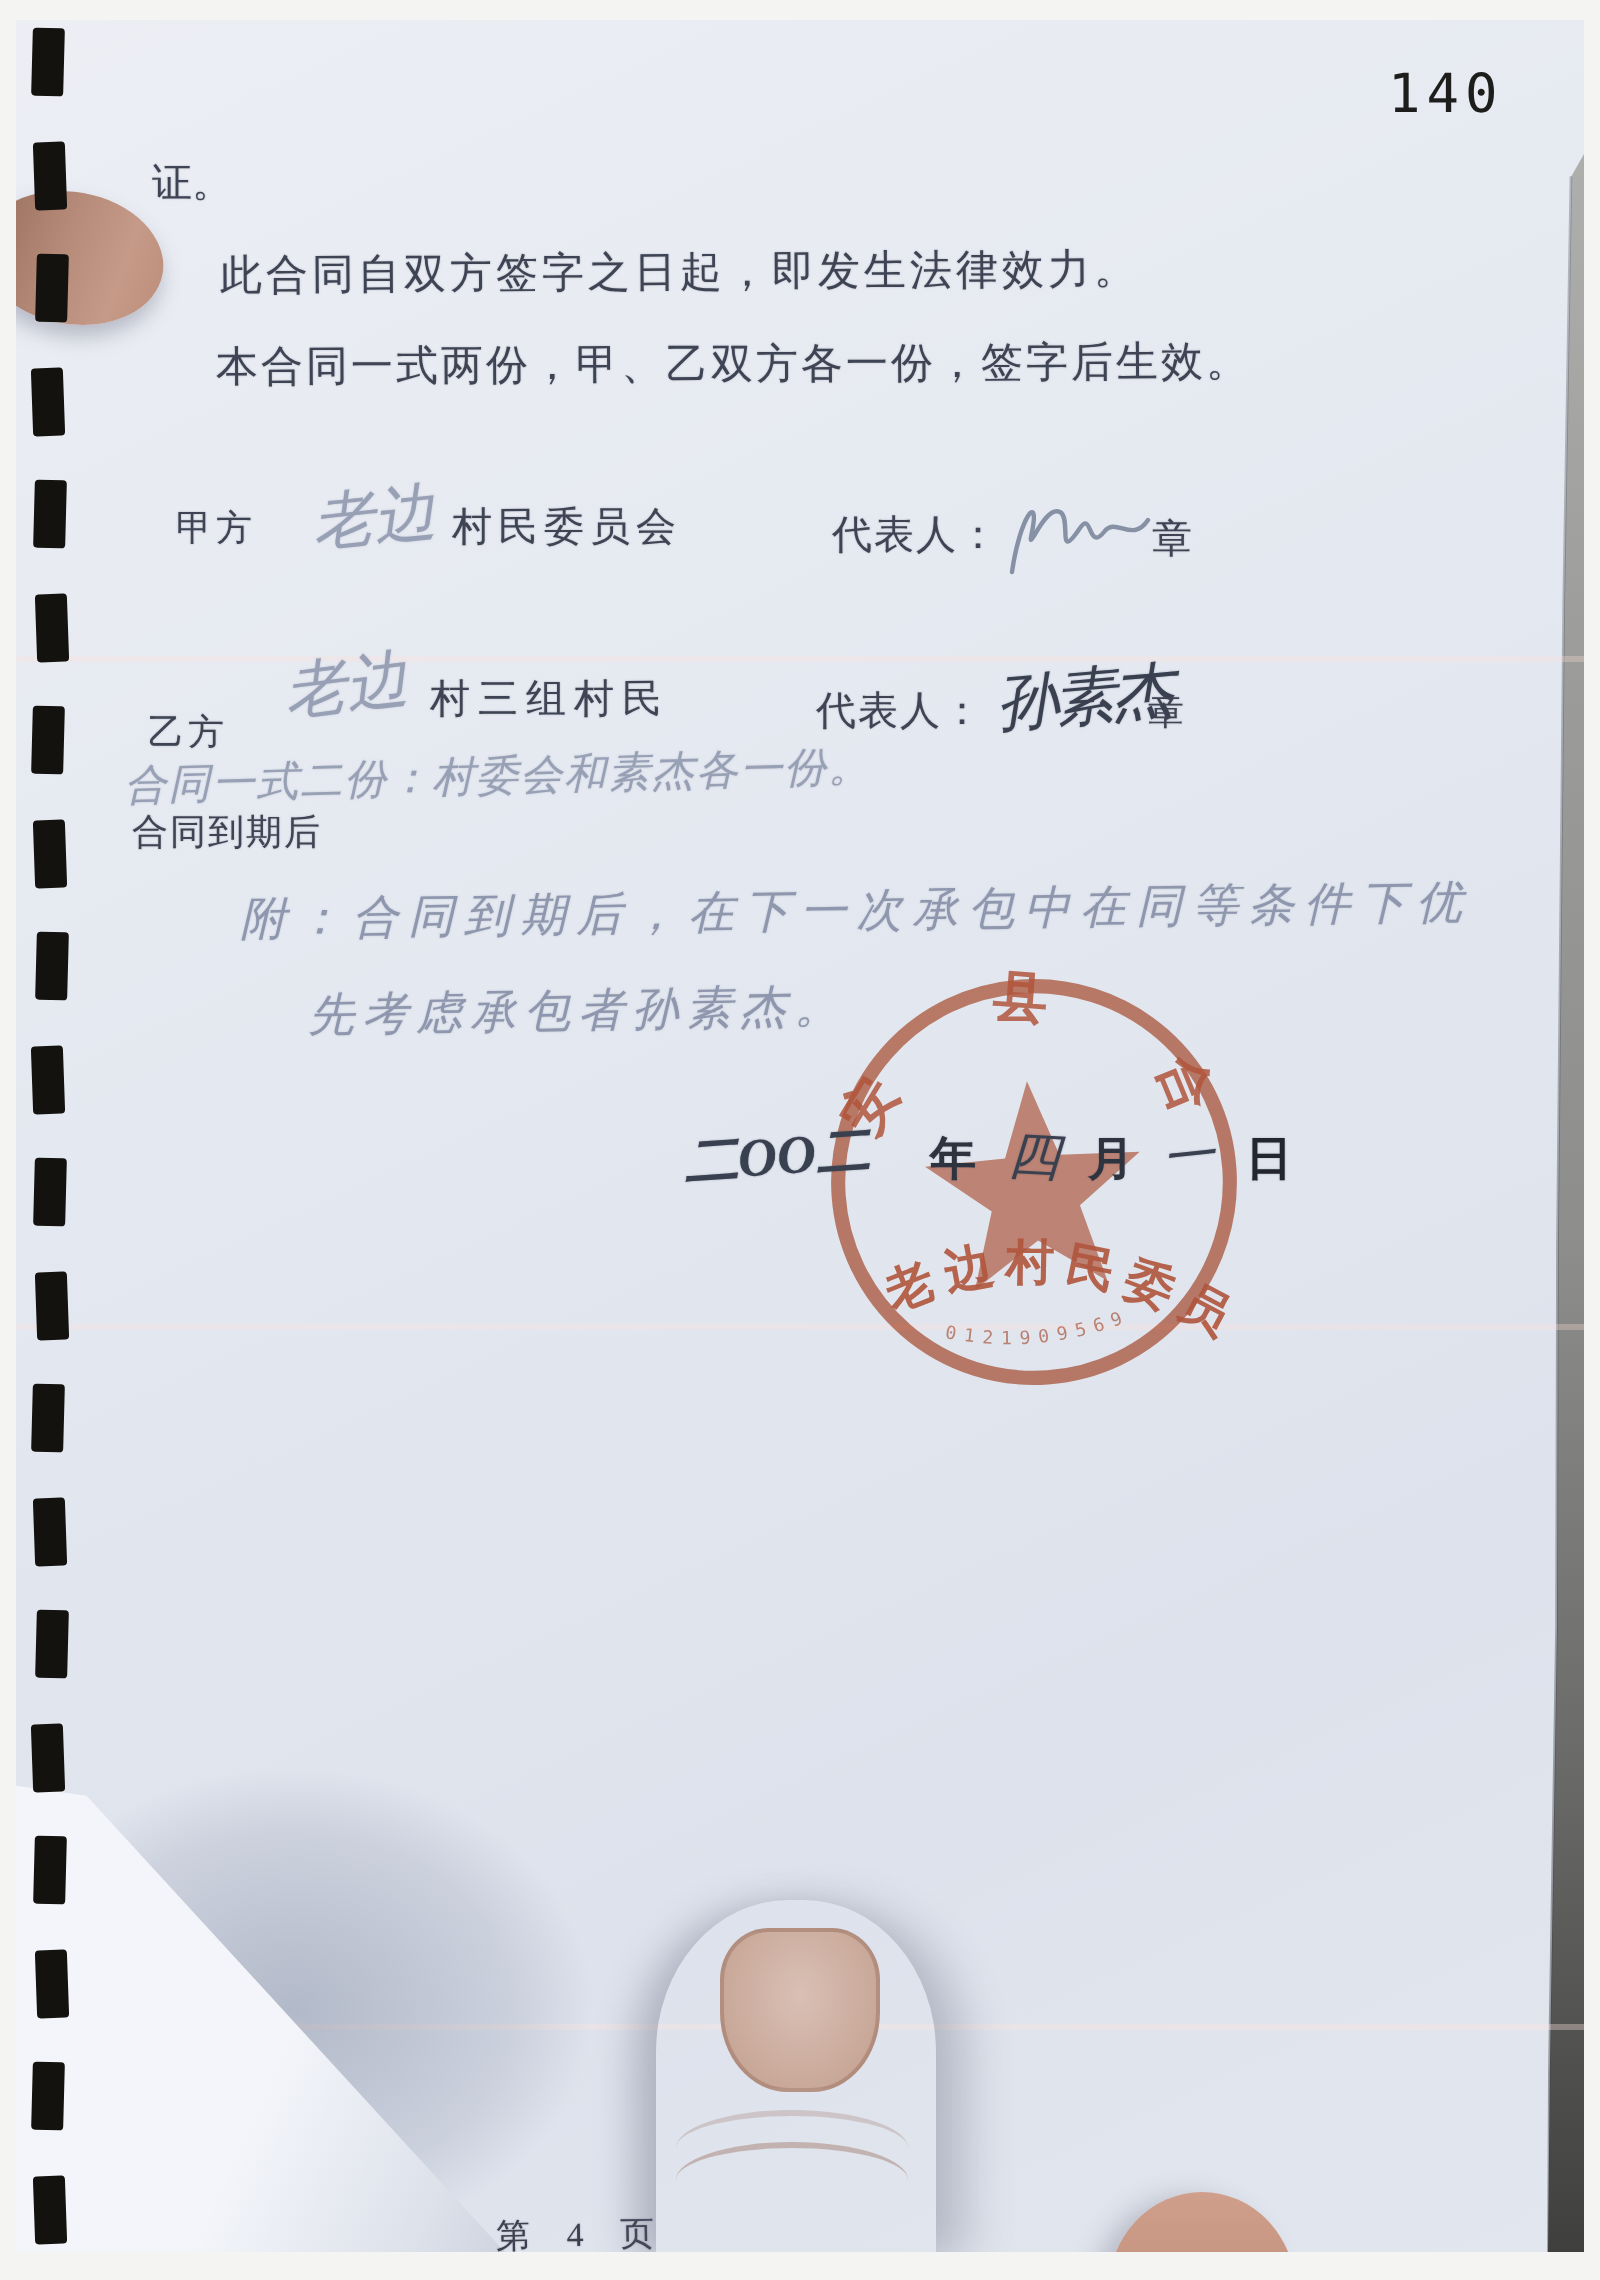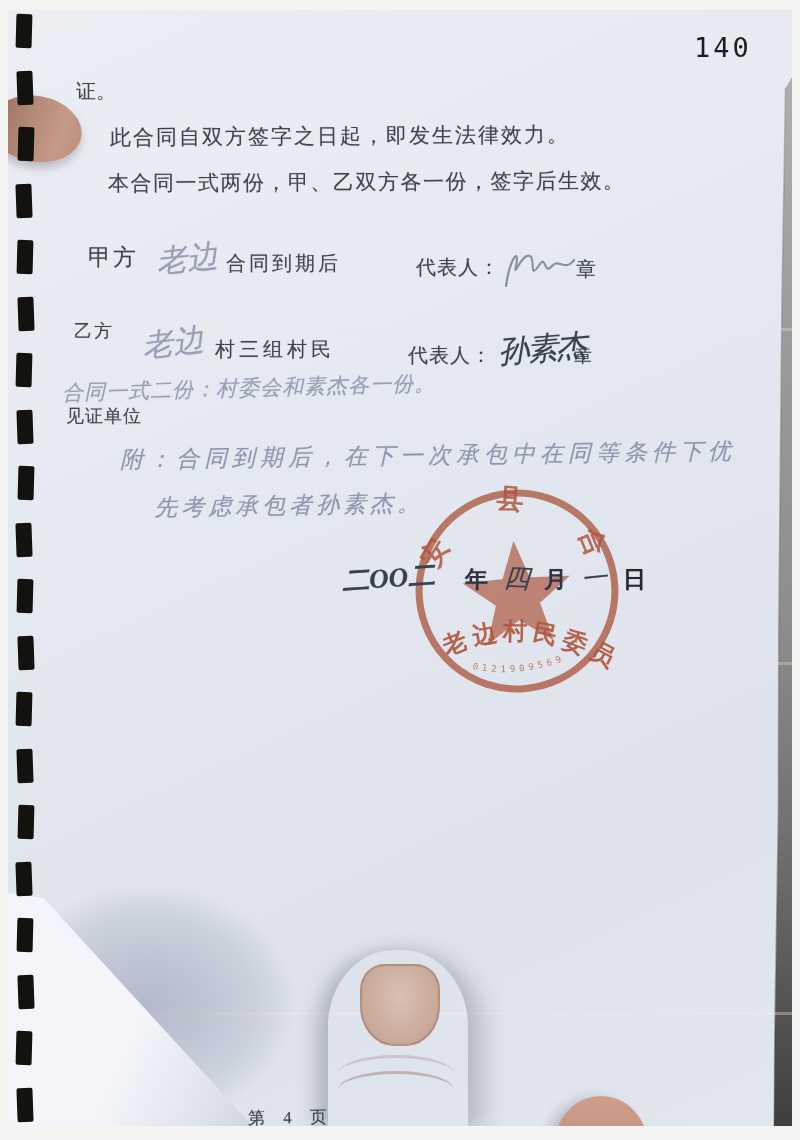--- a/index.html
+++ b/index.html
@@ -80,39 +80,39 @@
   <div class="under-sheet"></div>
 
   <div class="pagenum">140</div>
 
   <div class="printed" style="left:68px;top:68px;font-size:20px;">证。</div>
 
   <div class="printed" style="left:102px;top:112px;font-size:21px;letter-spacing:2px;transform:rotate(-0.4deg);">此合同自双方签字之日起，即发生法律效力。</div>
 
   <div class="printed" style="left:100px;top:158px;font-size:21px;letter-spacing:1.5px;transform:rotate(-0.3deg);">本合同一式两份，甲、乙双方各一份，签字后生效。</div>
 
-  <div class="printed" style="left:80px;top:232px;font-size:23px;letter-spacing:2px;">甲方</div>
+  <div class="printed" style="left:80px;top:242px;font-size:18px;letter-spacing:2px;">甲方</div>
   <div class="hand hand-pencil" style="left:148px;top:228px;font-size:31px;transform:rotate(-6deg);">老边</div>
-  <div class="printed" style="left:218px;top:240px;font-size:20px;letter-spacing:3px;">合同到期后</div>
+  <div class="printed" style="left:218px;top:240px;font-size:20px;letter-spacing:3px;">村民委员会</div>
   <div class="printed" style="left:408px;top:244px;font-size:20px;letter-spacing:1px;">代表人：</div>
   <svg class="sig-squiggle" width="78" height="56" viewBox="0 0 78 56">
     <path d="M6 44 C10 16 20 4 16 24 C13 38 22 10 30 14 C36 17 28 40 40 22 C46 13 44 34 52 24 C58 16 66 30 74 18" fill="none" stroke="#6f7a92" stroke-width="2.2" stroke-linecap="round" opacity="0.8"></path>
   </svg>
   <div class="printed" style="left:568px;top:246px;font-size:20px;">章</div>
 
-  <div class="printed" style="left:66px;top:309px;font-size:18px;letter-spacing:2px;">乙方</div>
+  <div class="printed" style="left:66px;top:344px;font-size:18px;letter-spacing:2px;">乙方</div>
   <div class="hand hand-pencil" style="left:134px;top:312px;font-size:31px;transform:rotate(-7deg);">老边</div>
   <div class="printed" style="left:207px;top:326px;font-size:20px;letter-spacing:4px;">村三组村民</div>
   <div class="printed" style="left:400px;top:332px;font-size:20px;letter-spacing:1px;">代表人：</div>
   <div class="hand hand-ink" style="left:490px;top:318px;font-size:31px;transform:rotate(-5deg);letter-spacing:-2px;">孙素杰</div>
   <div class="printed" style="left:566px;top:334px;font-size:18px;">章</div>
 
   <div class="hand hand-pencil" style="left:54px;top:364px;font-size:21px;letter-spacing:1px;transform:rotate(-1.5deg);">合同一式二份：村委会和素杰各一份。</div>
 
-  <div class="printed" style="left:58px;top:394px;font-size:18px;letter-spacing:1px;">见证单位</div>
+  <div class="printed" style="left:58px;top:394px;font-size:18px;letter-spacing:1px;">合同到期后</div>
 
   <div class="hand hand-pencil" style="left:112px;top:430px;font-size:23px;letter-spacing:5px;transform:rotate(-0.8deg);color:#8e97ad;">附：合同到期后，在下一次承包中在同等条件下优</div>
   <div class="hand hand-pencil" style="left:146px;top:480px;font-size:23px;letter-spacing:4px;transform:rotate(-1deg);color:#8e97ad;">先考虑承包者孙素杰。</div>
 
   <svg class="seal" viewBox="0 0 212 212">
     <defs>
       <path id="arcTop" d="M 30 120 A 78 78 0 1 1 182 120"></path>
       <path id="arcName" d="M 26 168 Q 104 132 186 184"></path>
       <path id="arcSerial" d="M 44 176 Q 106 198 170 170"></path>
     </defs>

